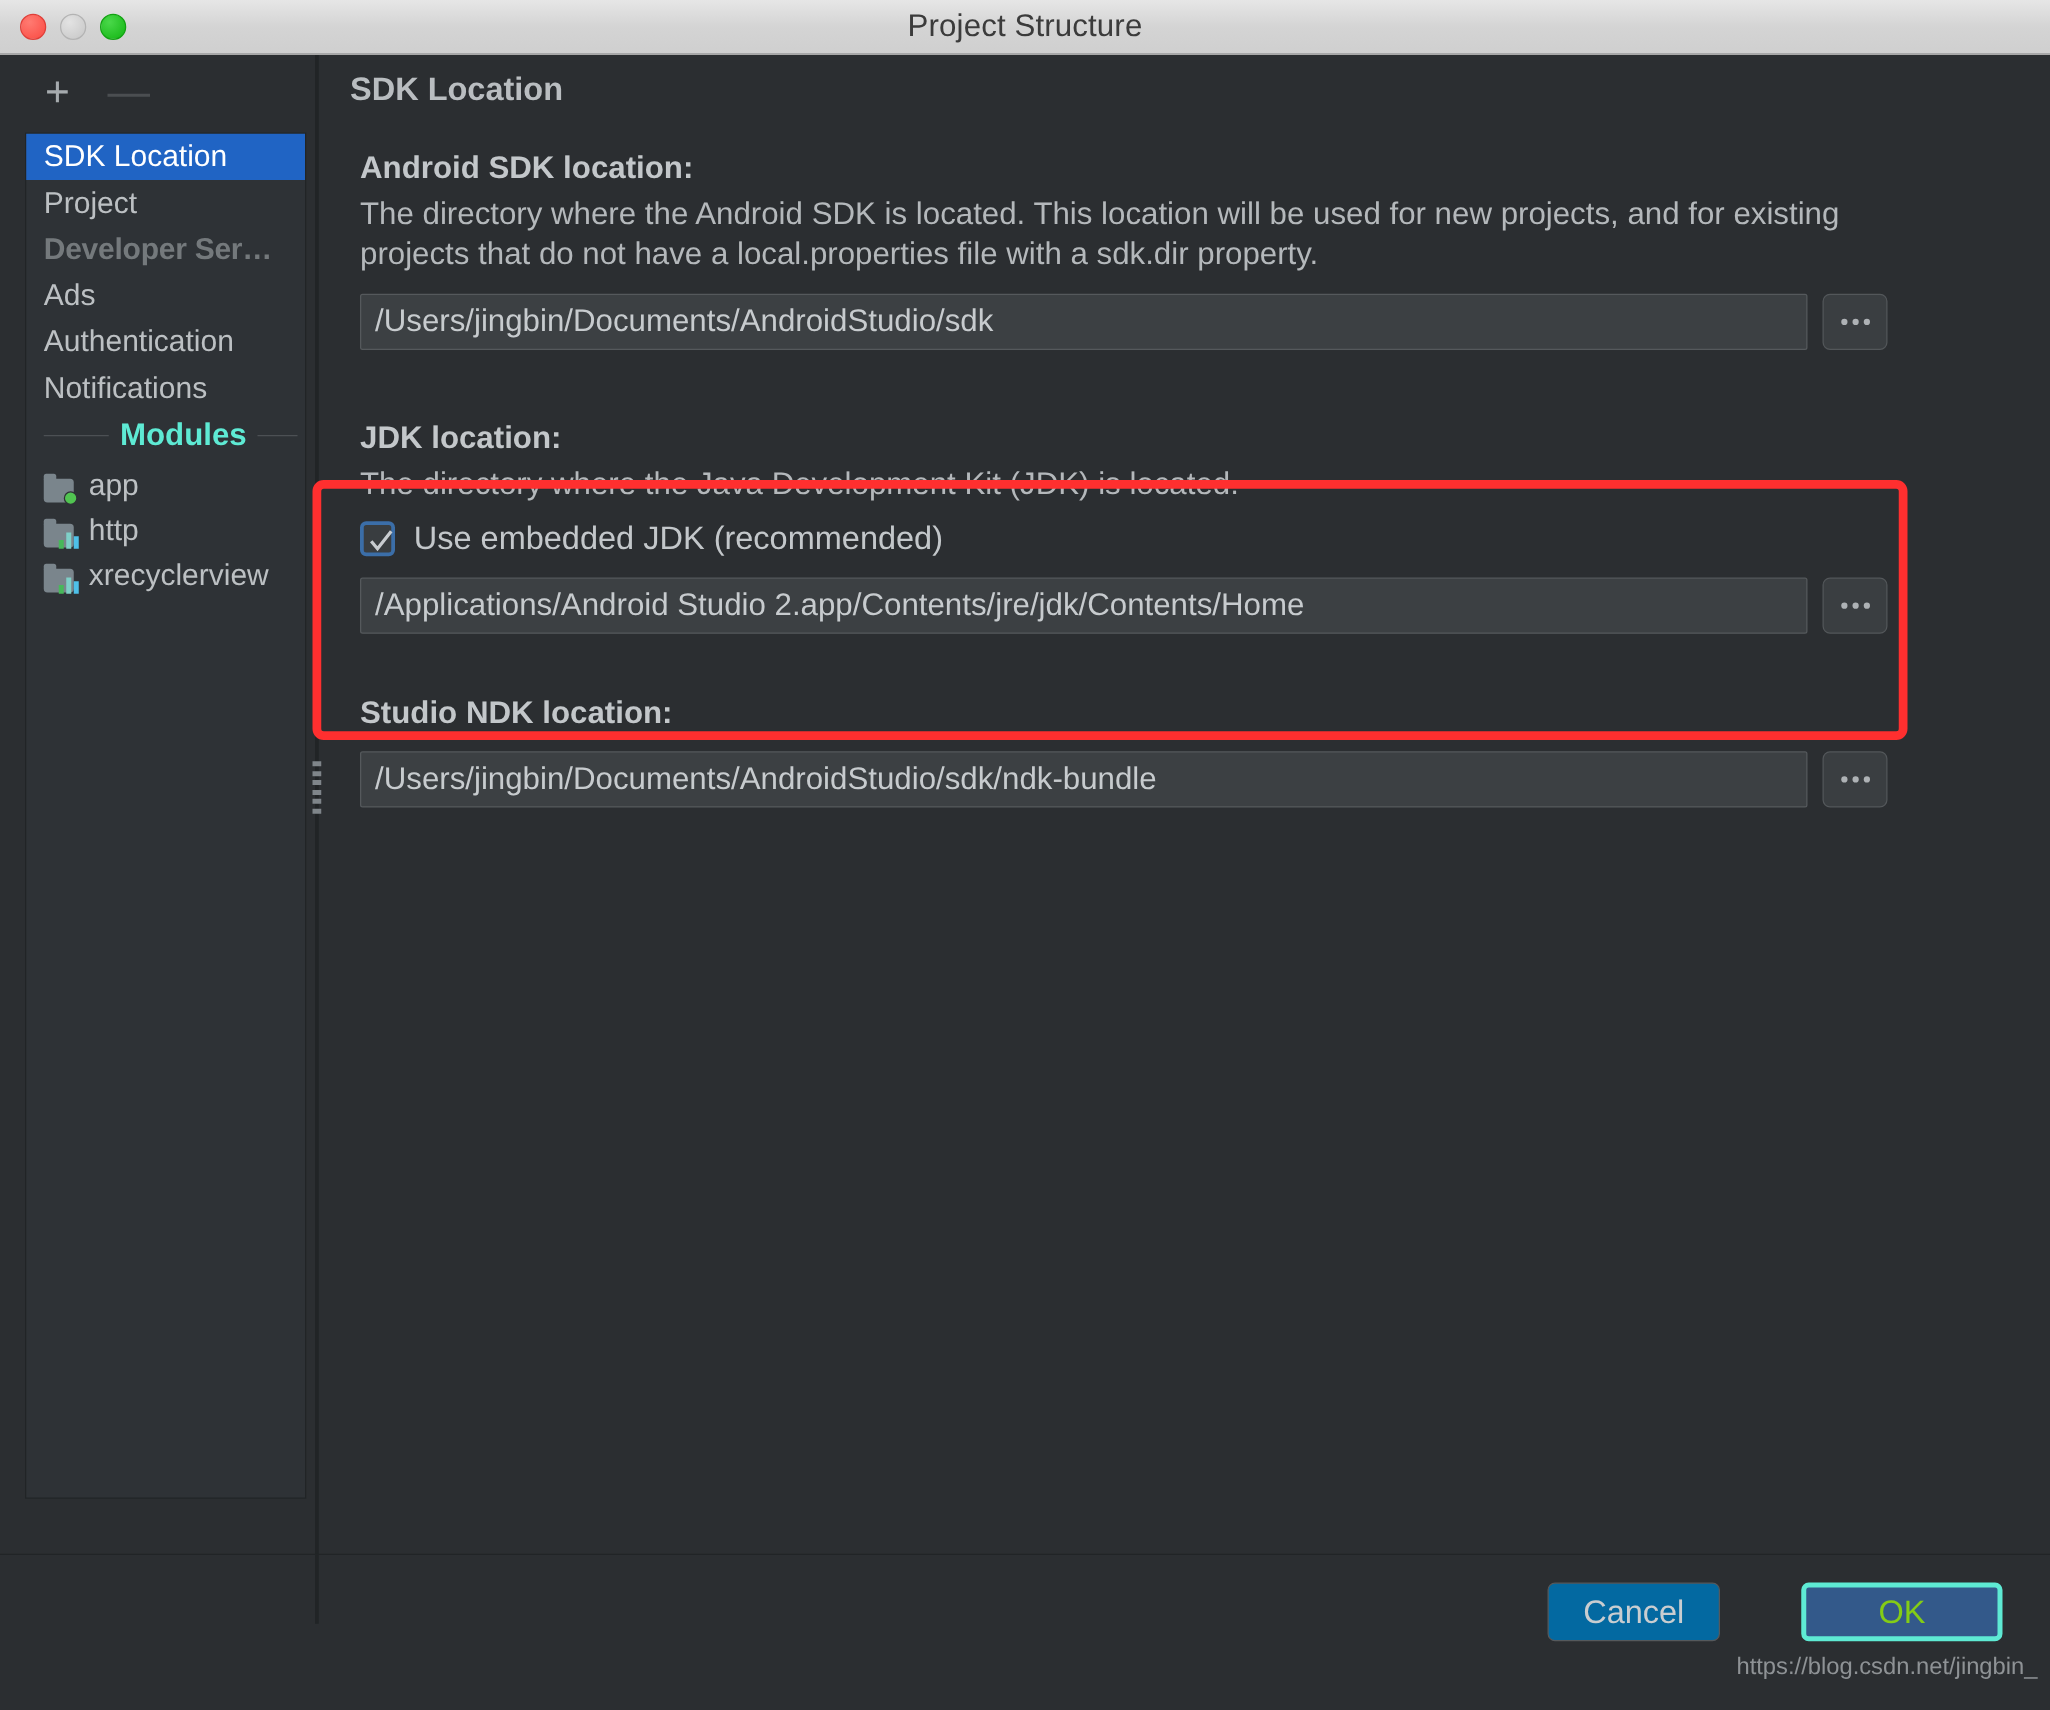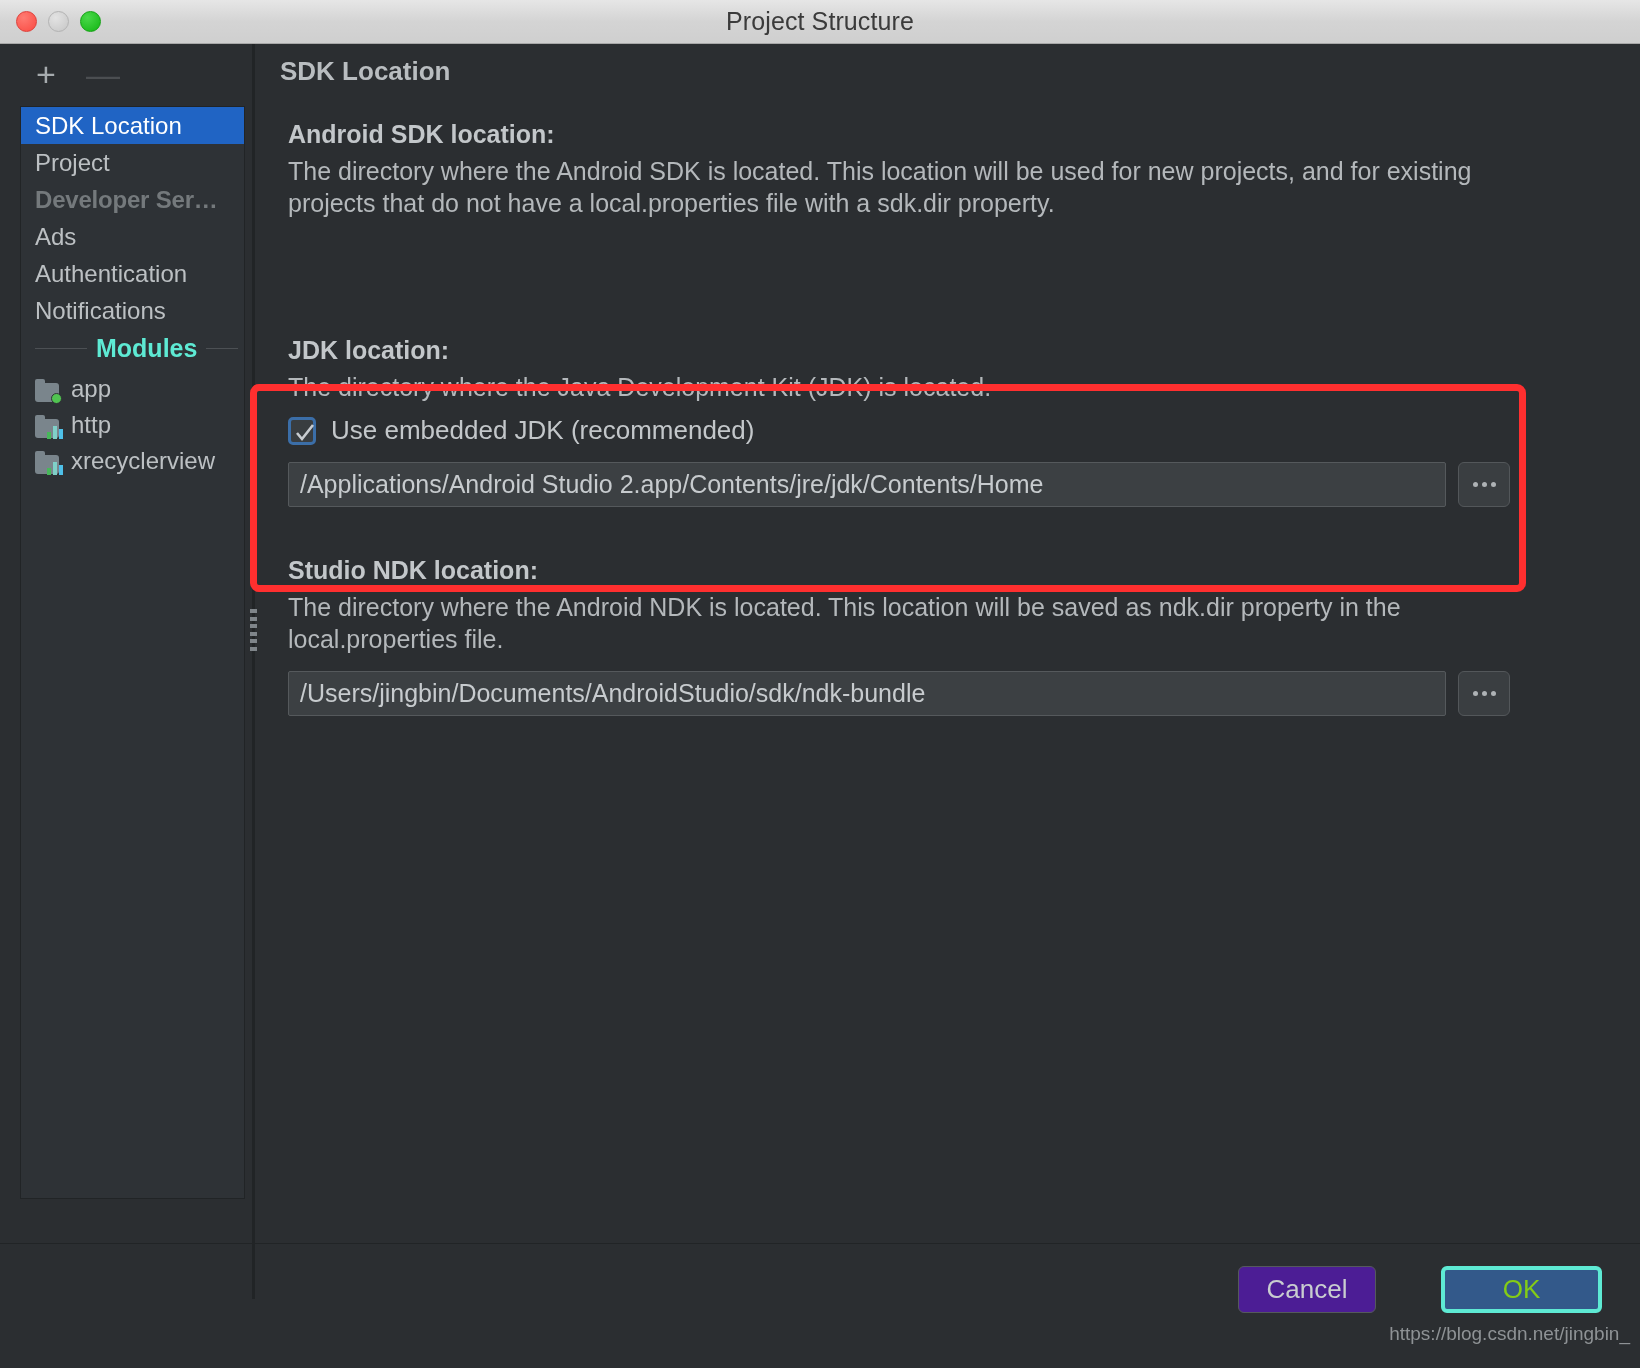--- a/index.html
+++ b/index.html
@@ -298,21 +298,21 @@
     height: 47px;
     border-radius: 6px;
     display: flex;
     align-items: center;
     justify-content: center;
     font-size: 26px;
   }
   .btn-cancel {
     right: 264px; top: 22px;
     width: 138px;
-    background: #4c1d95;
+    background: #0369a1;
     border: 1px solid #55595c;
     color: #c9cdd0;
   }
   .btn-ok {
     right: 38px; top: 22px;
     width: 161px;
     background: #33598a;
     border: 4px solid #5eead4;
     color: #84cc16;
   }
@@ -400,20 +400,28 @@
         <span></span>
         <span></span>
     </div>
 
     <div class="main">
       <div class="page-title">SDK Location</div>
 
       <div class="section" style="top:76px;">
         <div class="sec-heading">Android SDK location:</div>
         <div class="sec-desc">The directory where the Android SDK is located. This location will be used for new projects, and for existing projects that do not have a local.properties file with a sdk.dir property.</div>
+        <div class="field-row">
+          <div class="text-field">/Users/jingbin/Documents/AndroidStudio/sdk</div>
+          <div class="browse-btn">
+              <i></i>
+              <i></i>
+              <i></i>
+            </div>
+        </div>
       </div>
 
       <div class="section" style="top:292px;">
         <div class="sec-heading">JDK location:</div>
         <div class="sec-desc">The directory where the Java Development Kit (JDK) is located.</div>
         <div class="checkbox-row">
           <span class="checkbox">
             <svg width="24" height="24" viewBox="0 0 24 24">
               <path d="M4 12 L9 18 L20 4" stroke="#c8ccd0" stroke-width="2.6" fill="none"></path>
             </svg>
@@ -425,21 +433,20 @@
           <div class="browse-btn">
               <i></i>
               <i></i>
               <i></i>
             </div>
         </div>
       </div>
 
       <div class="section" style="top:512px;">
         <div class="sec-heading">Studio NDK location:</div>
-        <div class="sec-desc">The directory where the Android NDK is located. This location will be saved as ndk.dir property in the local.properties file.</div>
         <div class="field-row">
           <div class="text-field">/Users/jingbin/Documents/AndroidStudio/sdk/ndk-bundle</div>
           <div class="browse-btn">
               <i></i>
               <i></i>
               <i></i>
             </div>
         </div>
       </div>
     </div>

